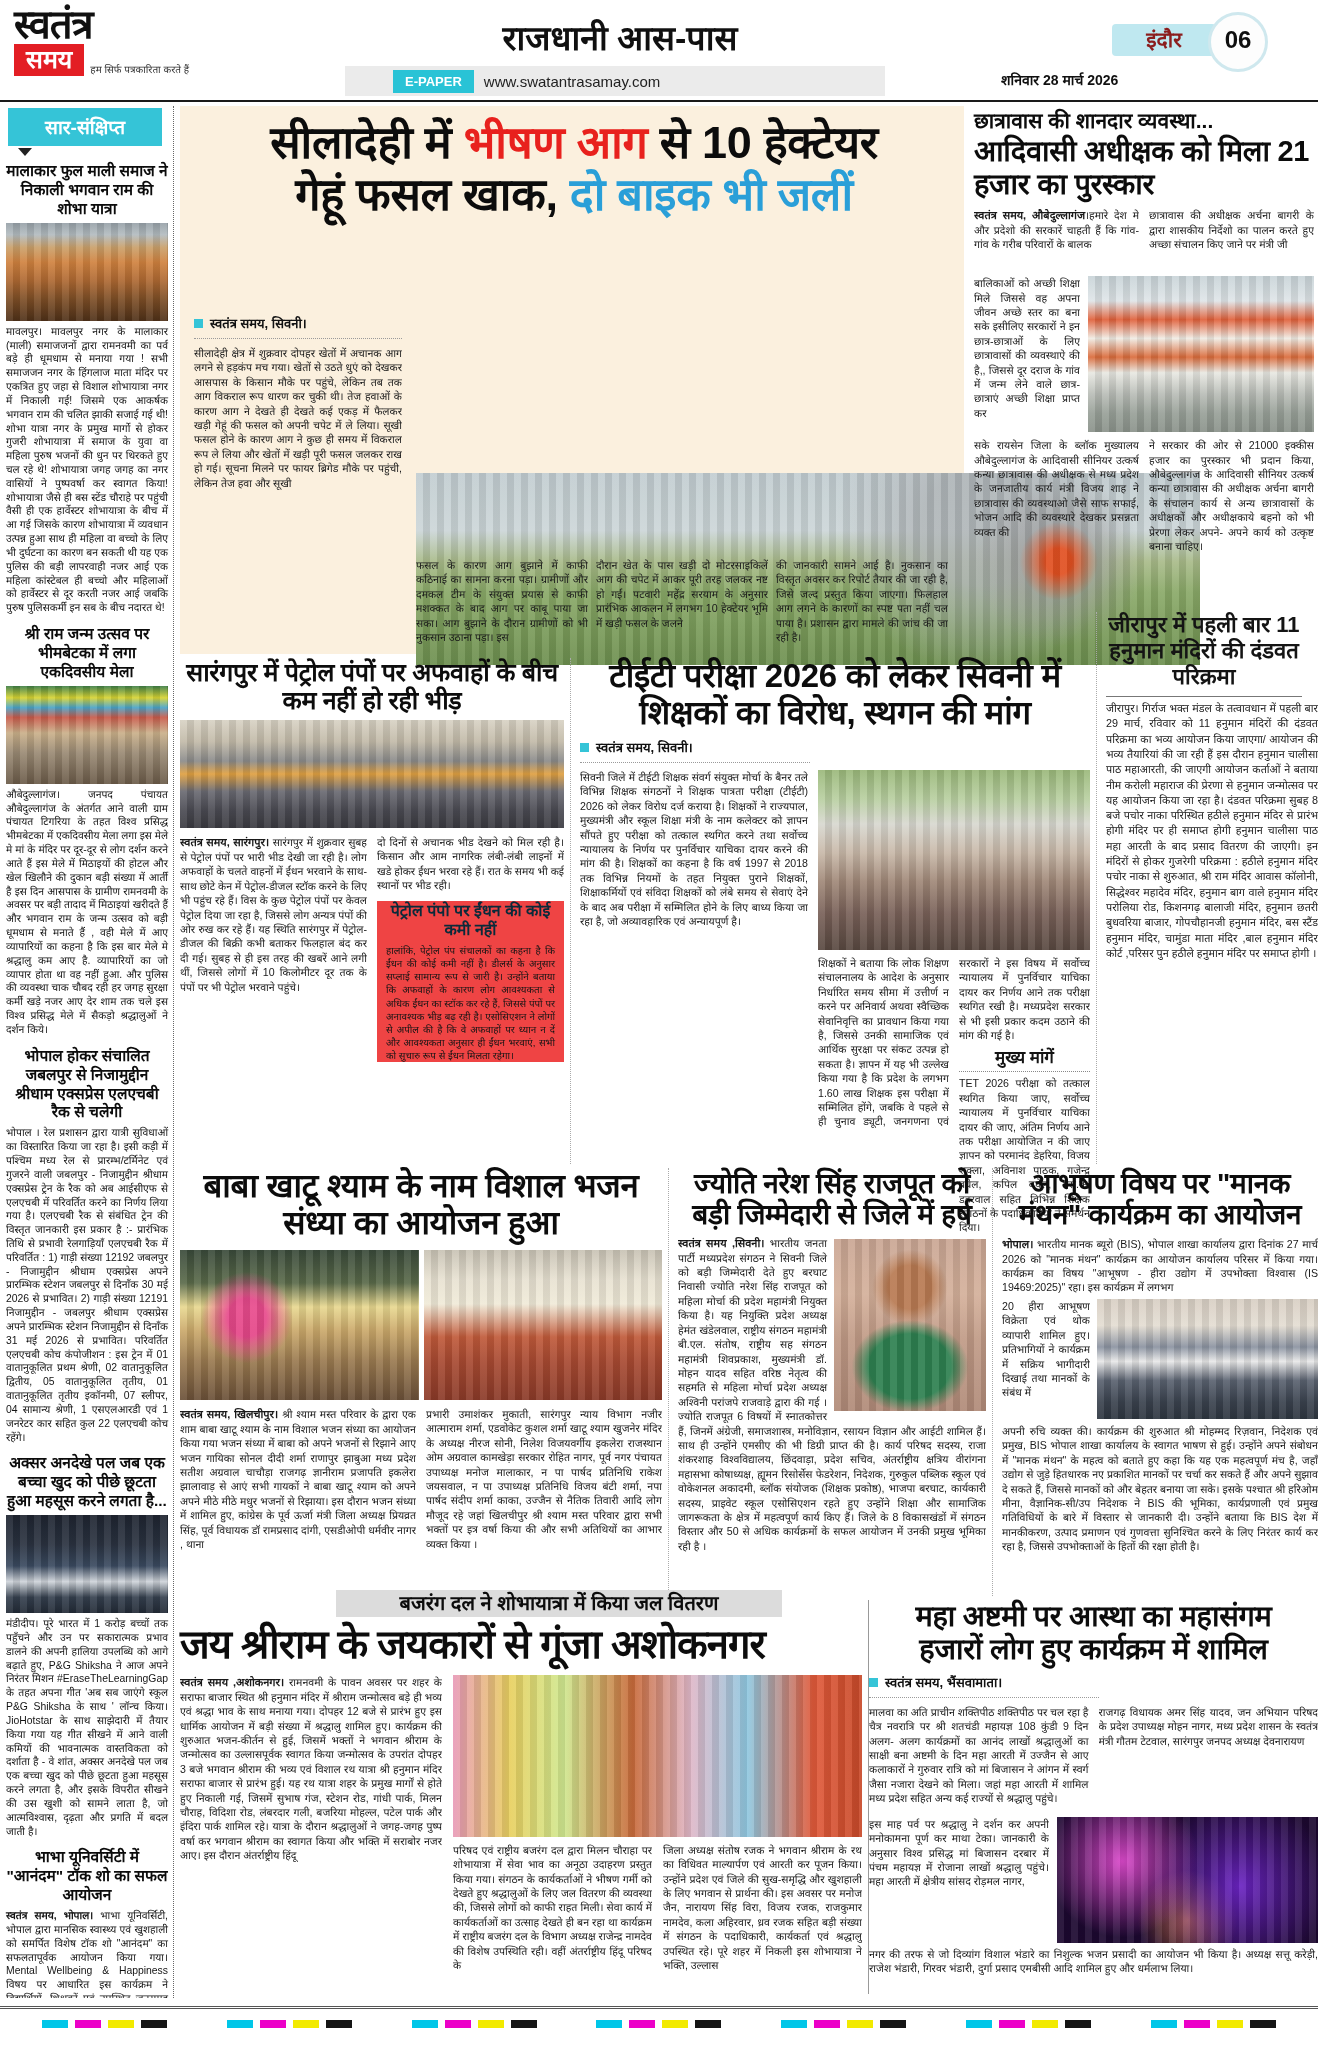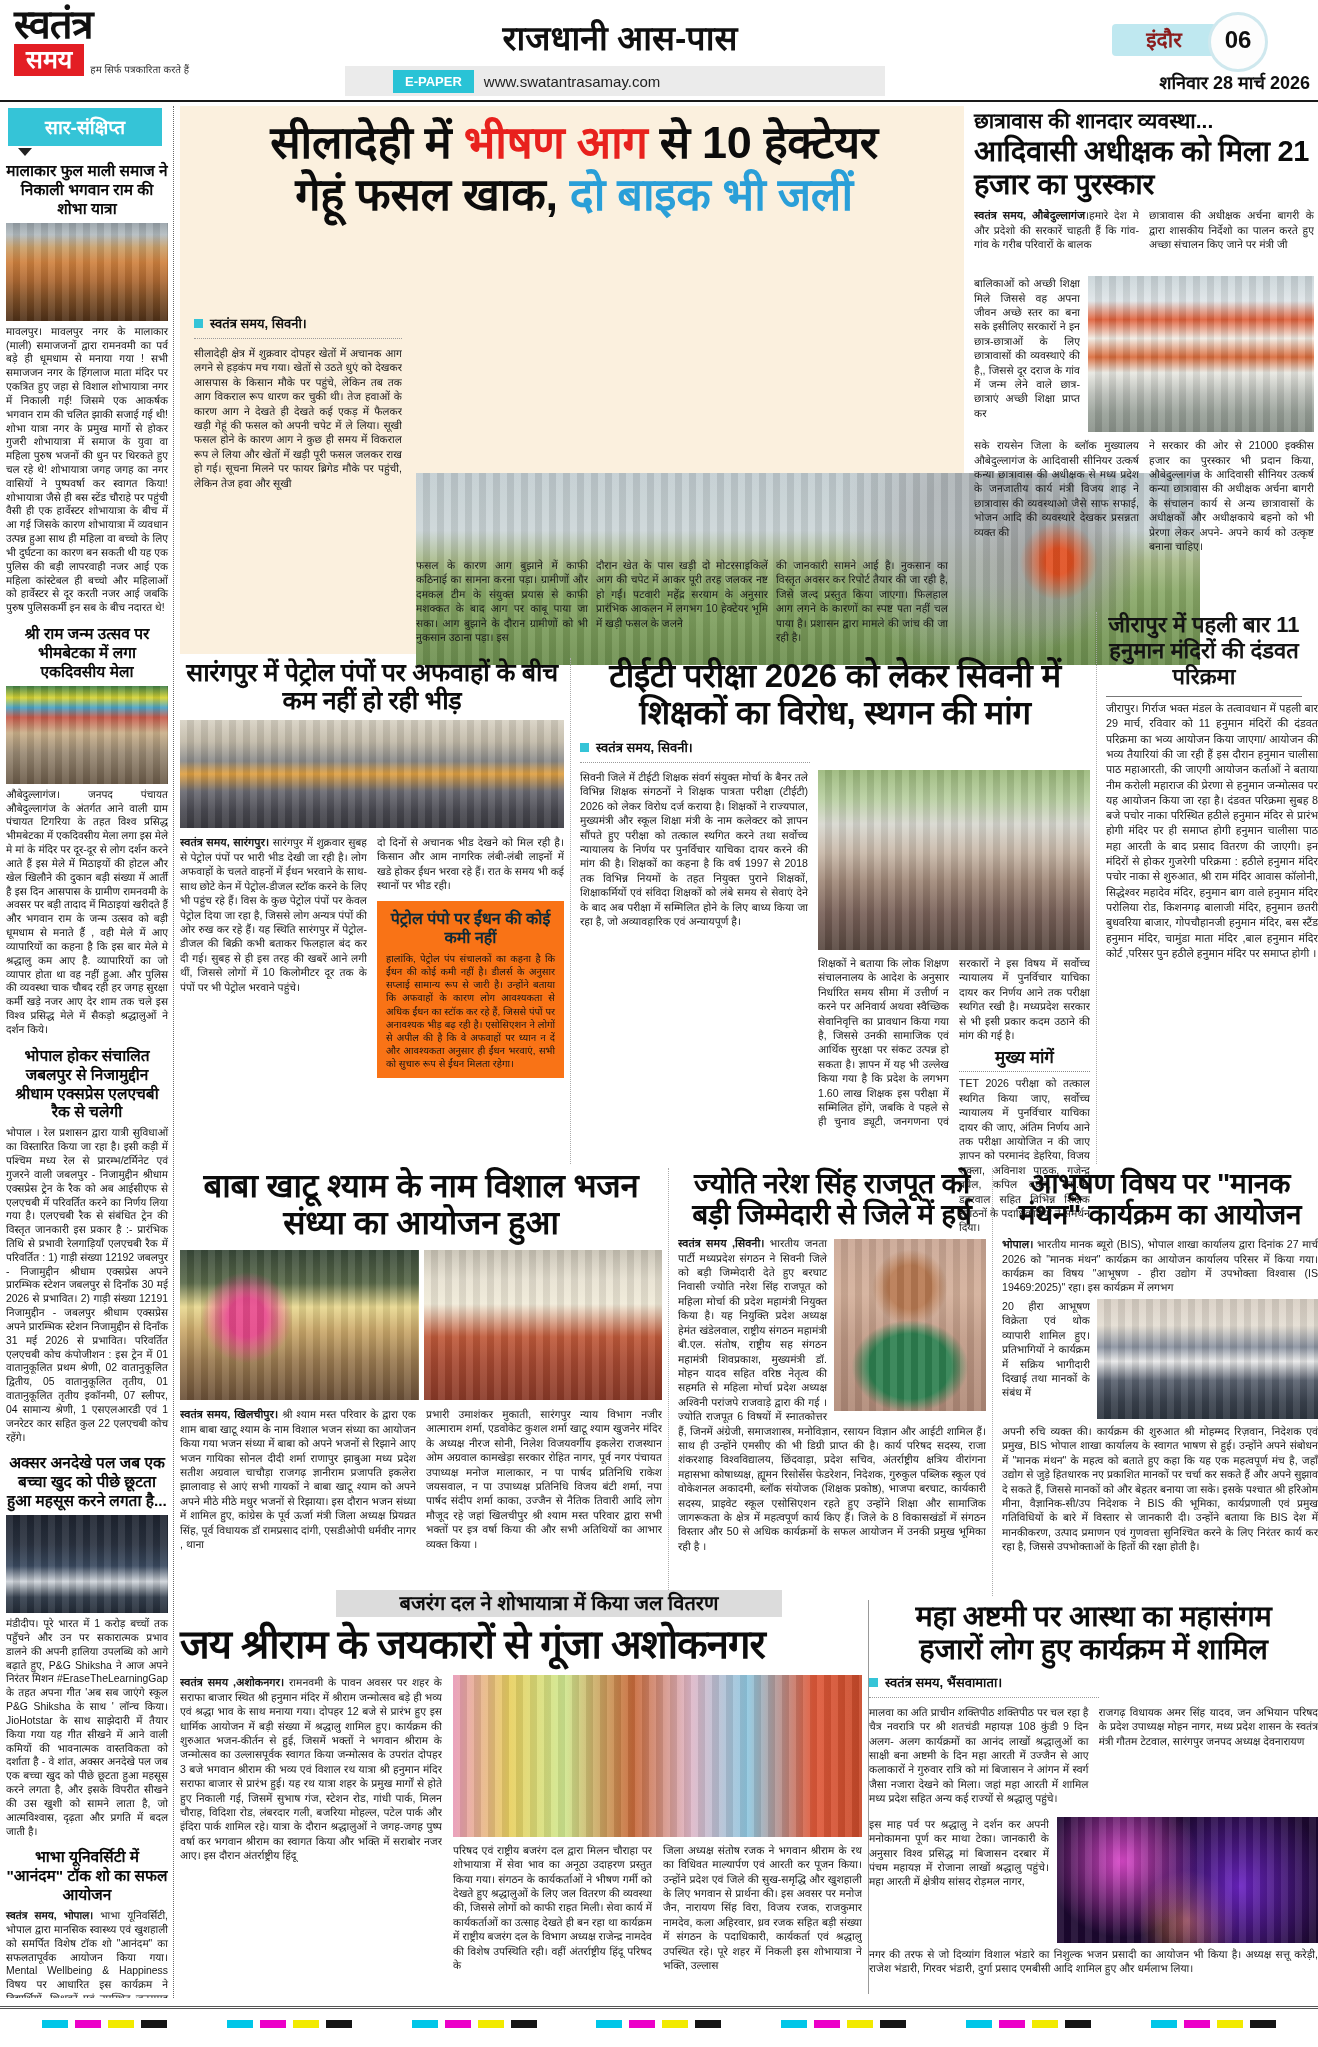--- a/index.html
+++ b/index.html
@@ -28,21 +28,21 @@
   #logo-red{display:inline-block;background:#e31e24;color:#fff;font-weight:800;font-size:25px;padding:2px 12px;line-height:1.1;}
   #tagline{font-size:10px;color:#333;margin-left:6px;vertical-align:bottom;}
   #section-title{left:380px;top:14px;width:480px;text-align:center;font-size:34px;font-weight:800;color:#101010;}
   #epaper-bar{left:345px;top:66px;width:540px;height:30px;background:#ebebeb;display:flex;align-items:center;}
   #epaper-badge{background:#29c3d6;color:#fff;font-weight:bold;font-size:13px;padding:4px 12px;margin-left:48px;}
   #website{font-size:15px;color:#222;margin-left:10px;}
   #city-pill{left:1112px;top:24px;width:104px;height:32px;background:#bfe8f0;color:#8b1d1d;
              font-size:21px;font-weight:800;text-align:center;line-height:32px;border-radius:4px;}
   #page-circle{left:1208px;top:12px;width:54px;height:54px;border-radius:50%;background:#fdfdfd;
                border:3px solid #cfe8ee;color:#101010;font-size:24px;font-weight:800;text-align:center;line-height:50px;}
-  #date{left:1060px;top:70px;width:250px;text-align:right;font-size:18px;font-weight:800;color:#101010;padding-right:6px;}
+  #date{left:1001px;top:70px;width:250px;font-size:14px;font-weight:800;color:#101010;padding-right:6px;}
 
   
   #sidebar{left:2px;top:106px;width:172px;height:1892px;border-right:1px dotted #666;padding:0 5px 0 4px;box-sizing:border-box;overflow:hidden;}
   .sb-head{background:#35c4d7;color:#fff;font-weight:800;font-size:19px;text-align:center;padding:6px 0;margin:2px 6px 2px 2px;}
   .sb-tri{width:0;height:0;border-left:7px solid transparent;border-right:7px solid transparent;border-top:8px solid #222;margin:0 0 6px 12px;}
   .sb-item{margin-bottom:10px;}
   .sb-item h3{margin:2px 0 4px 0;font-size:15.5px;font-weight:800;text-align:center;line-height:1.22;color:#0c0c0c;}
   .sb-item .photo{width:100%;height:98px;margin-bottom:4px;}
   .sb-item p{margin:0;}
   .sb-body{font-size:10.4px;line-height:1.33;text-align:justify;}
@@ -65,21 +65,21 @@
   #hostel .row2{display:flex;gap:8px;height:156px;margin-bottom:6px;}
   #hostel .row2 .txt{width:106px;}
   #hostel .row2 .photo{flex:1;}
   #hostel .row3{height:168px;}
 
   
   #petrol{left:180px;top:658px;width:384px;height:506px;box-sizing:border-box;}
   #petrol-headline{font-size:25px;text-align:center;margin-bottom:6px;}
   #petrol-photo{width:100%;height:108px;margin-bottom:7px;}
   #petrol .cols2{height:330px;}
-  .infobox{background:#f97316;padding:8px 9px;margin-top:8px;}
+  .infobox{background:#ef4444;padding:0 9px;margin-top:8px;}
   .infobox h4{margin:0 0 5px 0;font-size:16px;font-weight:800;text-align:center;color:#0a2a3a;line-height:1.2;}
   .infobox p{margin:0;font-size:9.8px;line-height:1.34;text-align:justify;}
 
   #tet{left:570px;top:658px;width:520px;height:506px;box-sizing:border-box;border-left:1px dotted #aaa;padding-left:9px;}
   #tet-headline{font-size:33px;text-align:center;margin-bottom:6px;}
   #tet-byline{width:230px;}
   #tet-grid{display:flex;gap:10px;}
   #tet-c1{width:228px;height:360px;}
   #tet-right{flex:1;min-width:0;}
   #tet-photo{width:100%;height:180px;margin-bottom:6px;}

